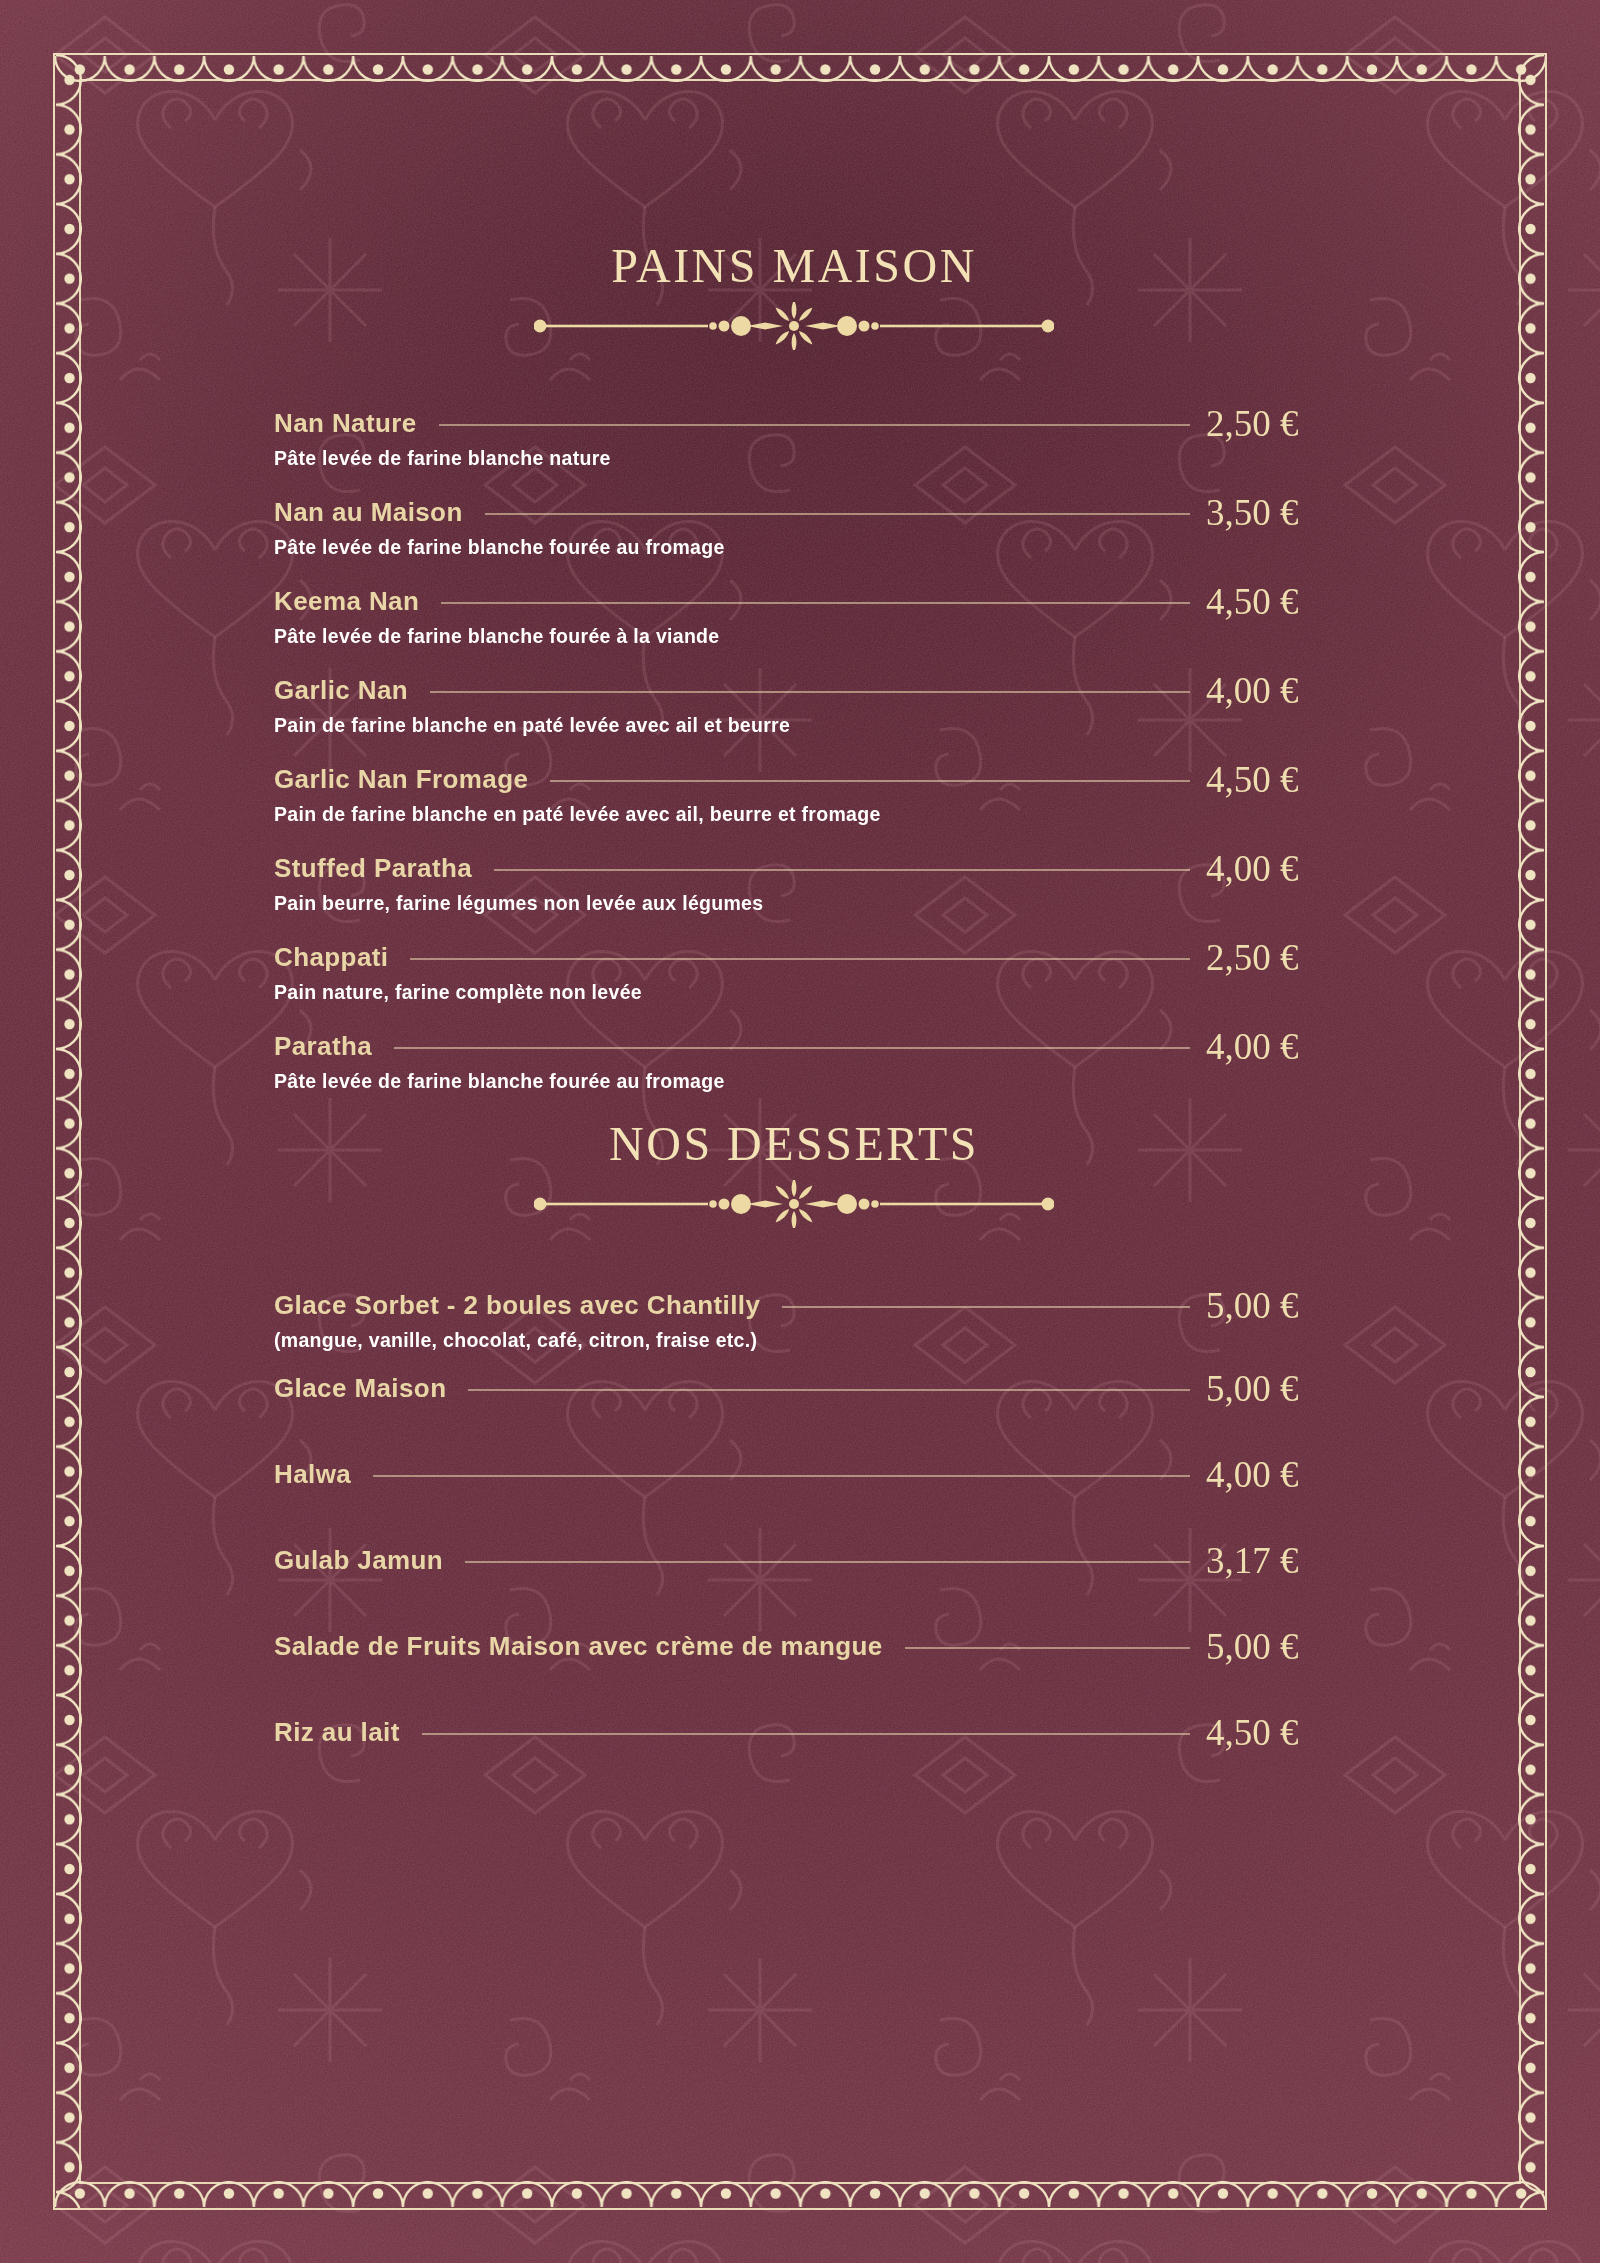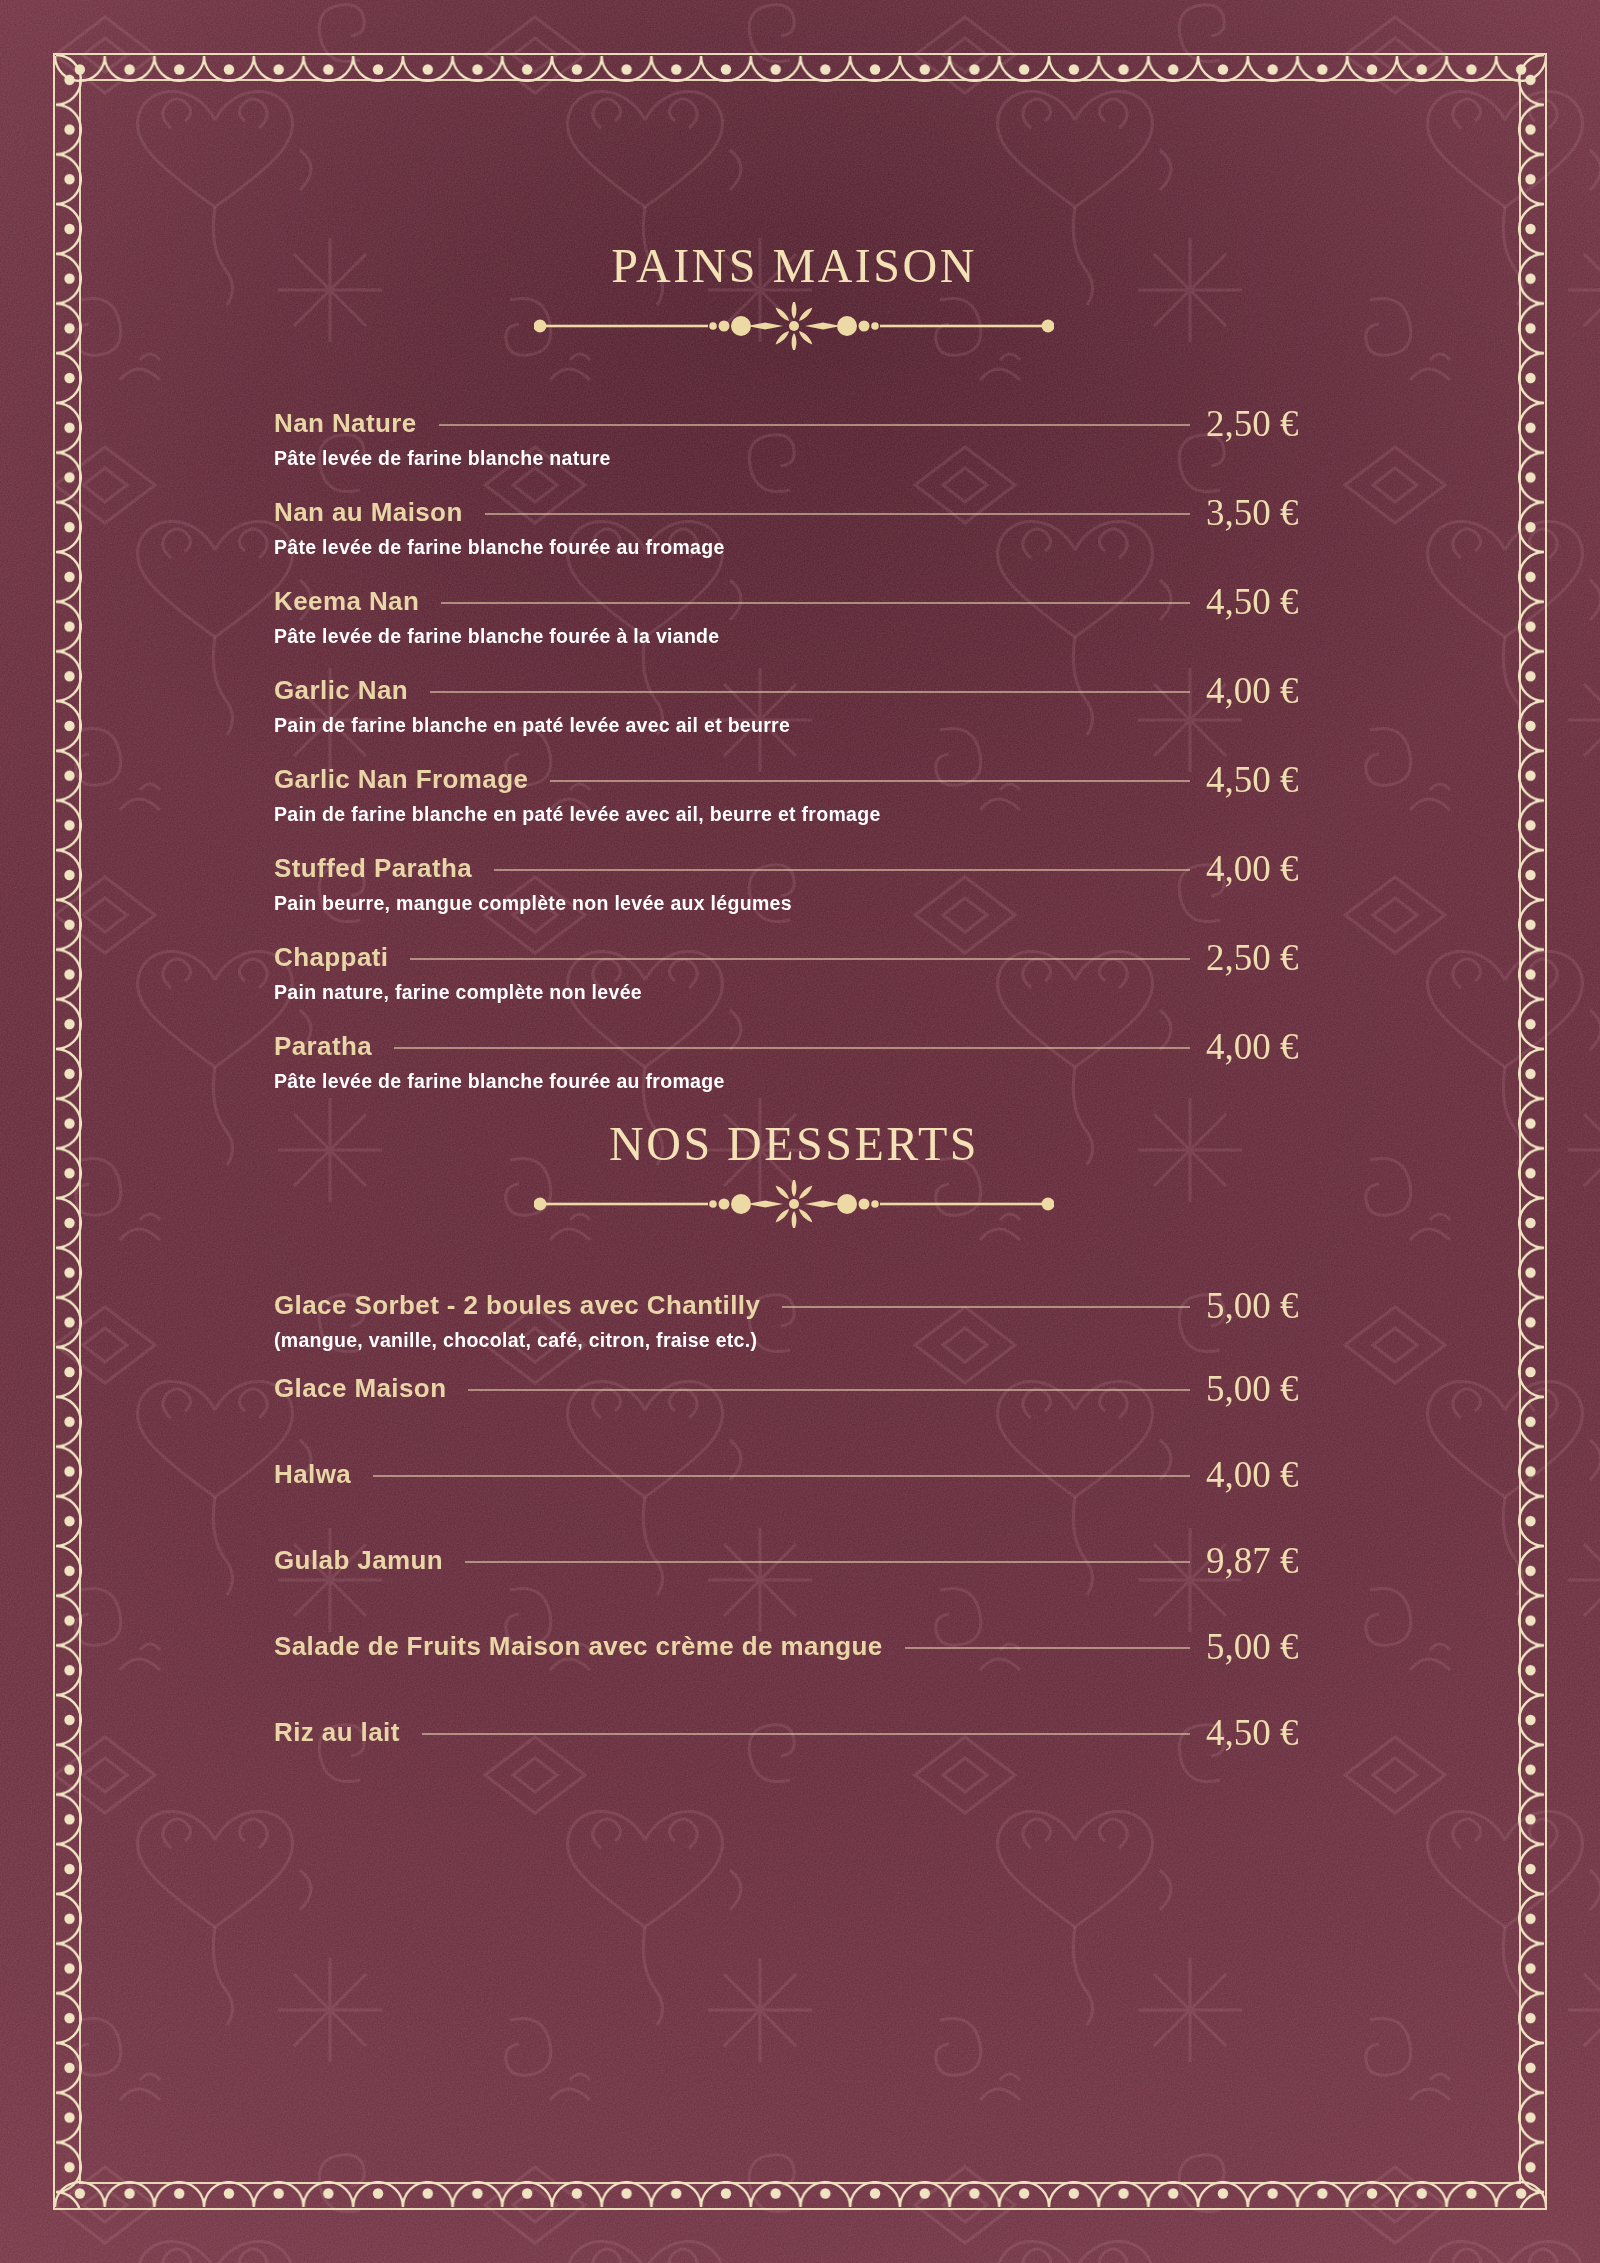--- a/index.html
+++ b/index.html
@@ -199,21 +199,21 @@
     </div>
     <div class="idesc">Pain de farine blanche en paté levée avec ail, beurre et fromage</div>
   </div>
 
   <div class="item has-desc">
     <div class="row">
       <span class="iname">Stuffed Paratha</span>
       <span class="leader"></span>
       <span class="iprice">4,00 €</span>
     </div>
-    <div class="idesc">Pain beurre, mangue complète non levée aux légumes</div>
+    <div class="idesc">Pain beurre, farine légumes non levée aux légumes</div>
   </div>
 
   <div class="item has-desc">
     <div class="row">
       <span class="iname">Chappati</span>
       <span class="leader"></span>
       <span class="iprice">2,50 €</span>
     </div>
     <div class="idesc">Pain nature, farine complète non levée</div>
   </div>
@@ -258,21 +258,21 @@
       <span class="leader"></span>
       <span class="iprice">4,00 €</span>
     </div>
 
   </div>
 
   <div class="item">
     <div class="row">
       <span class="iname">Gulab Jamun</span>
       <span class="leader"></span>
-      <span class="iprice">9,87 €</span>
+      <span class="iprice">3,17 €</span>
     </div>
 
   </div>
 
   <div class="item">
     <div class="row">
       <span class="iname">Salade de Fruits Maison avec crème de mangue</span>
       <span class="leader"></span>
       <span class="iprice">5,00 €</span>
     </div>

